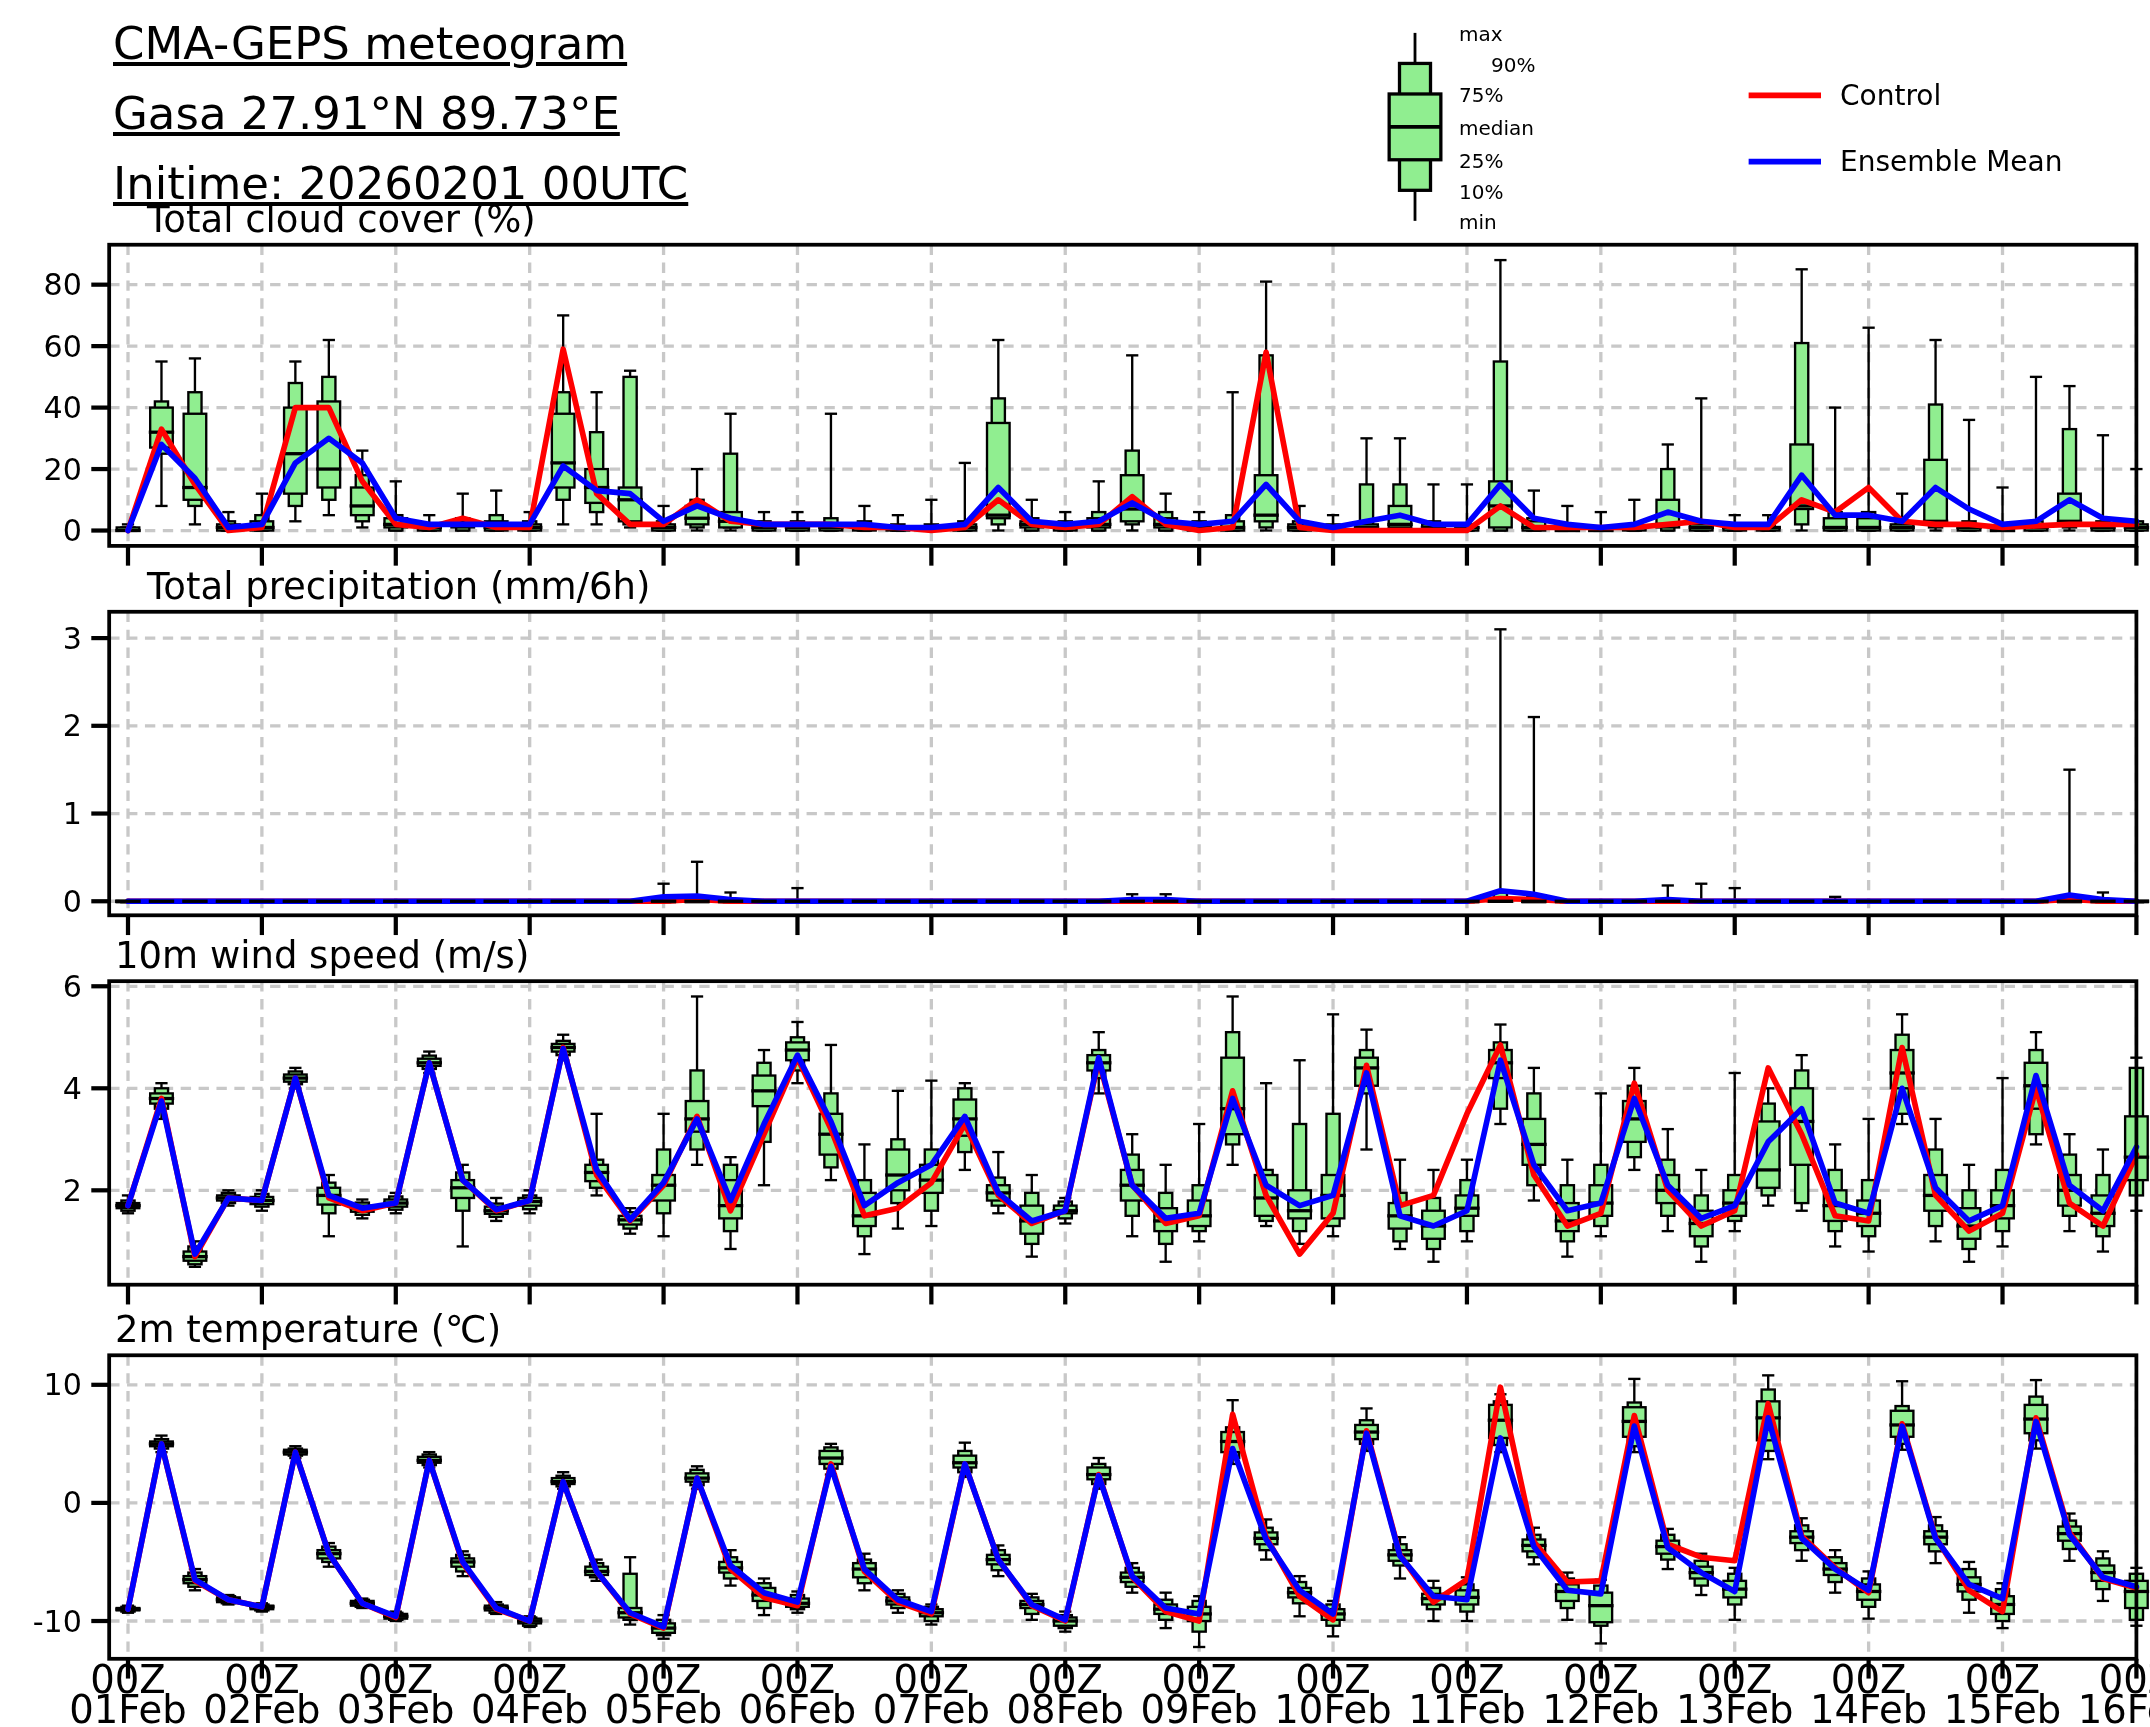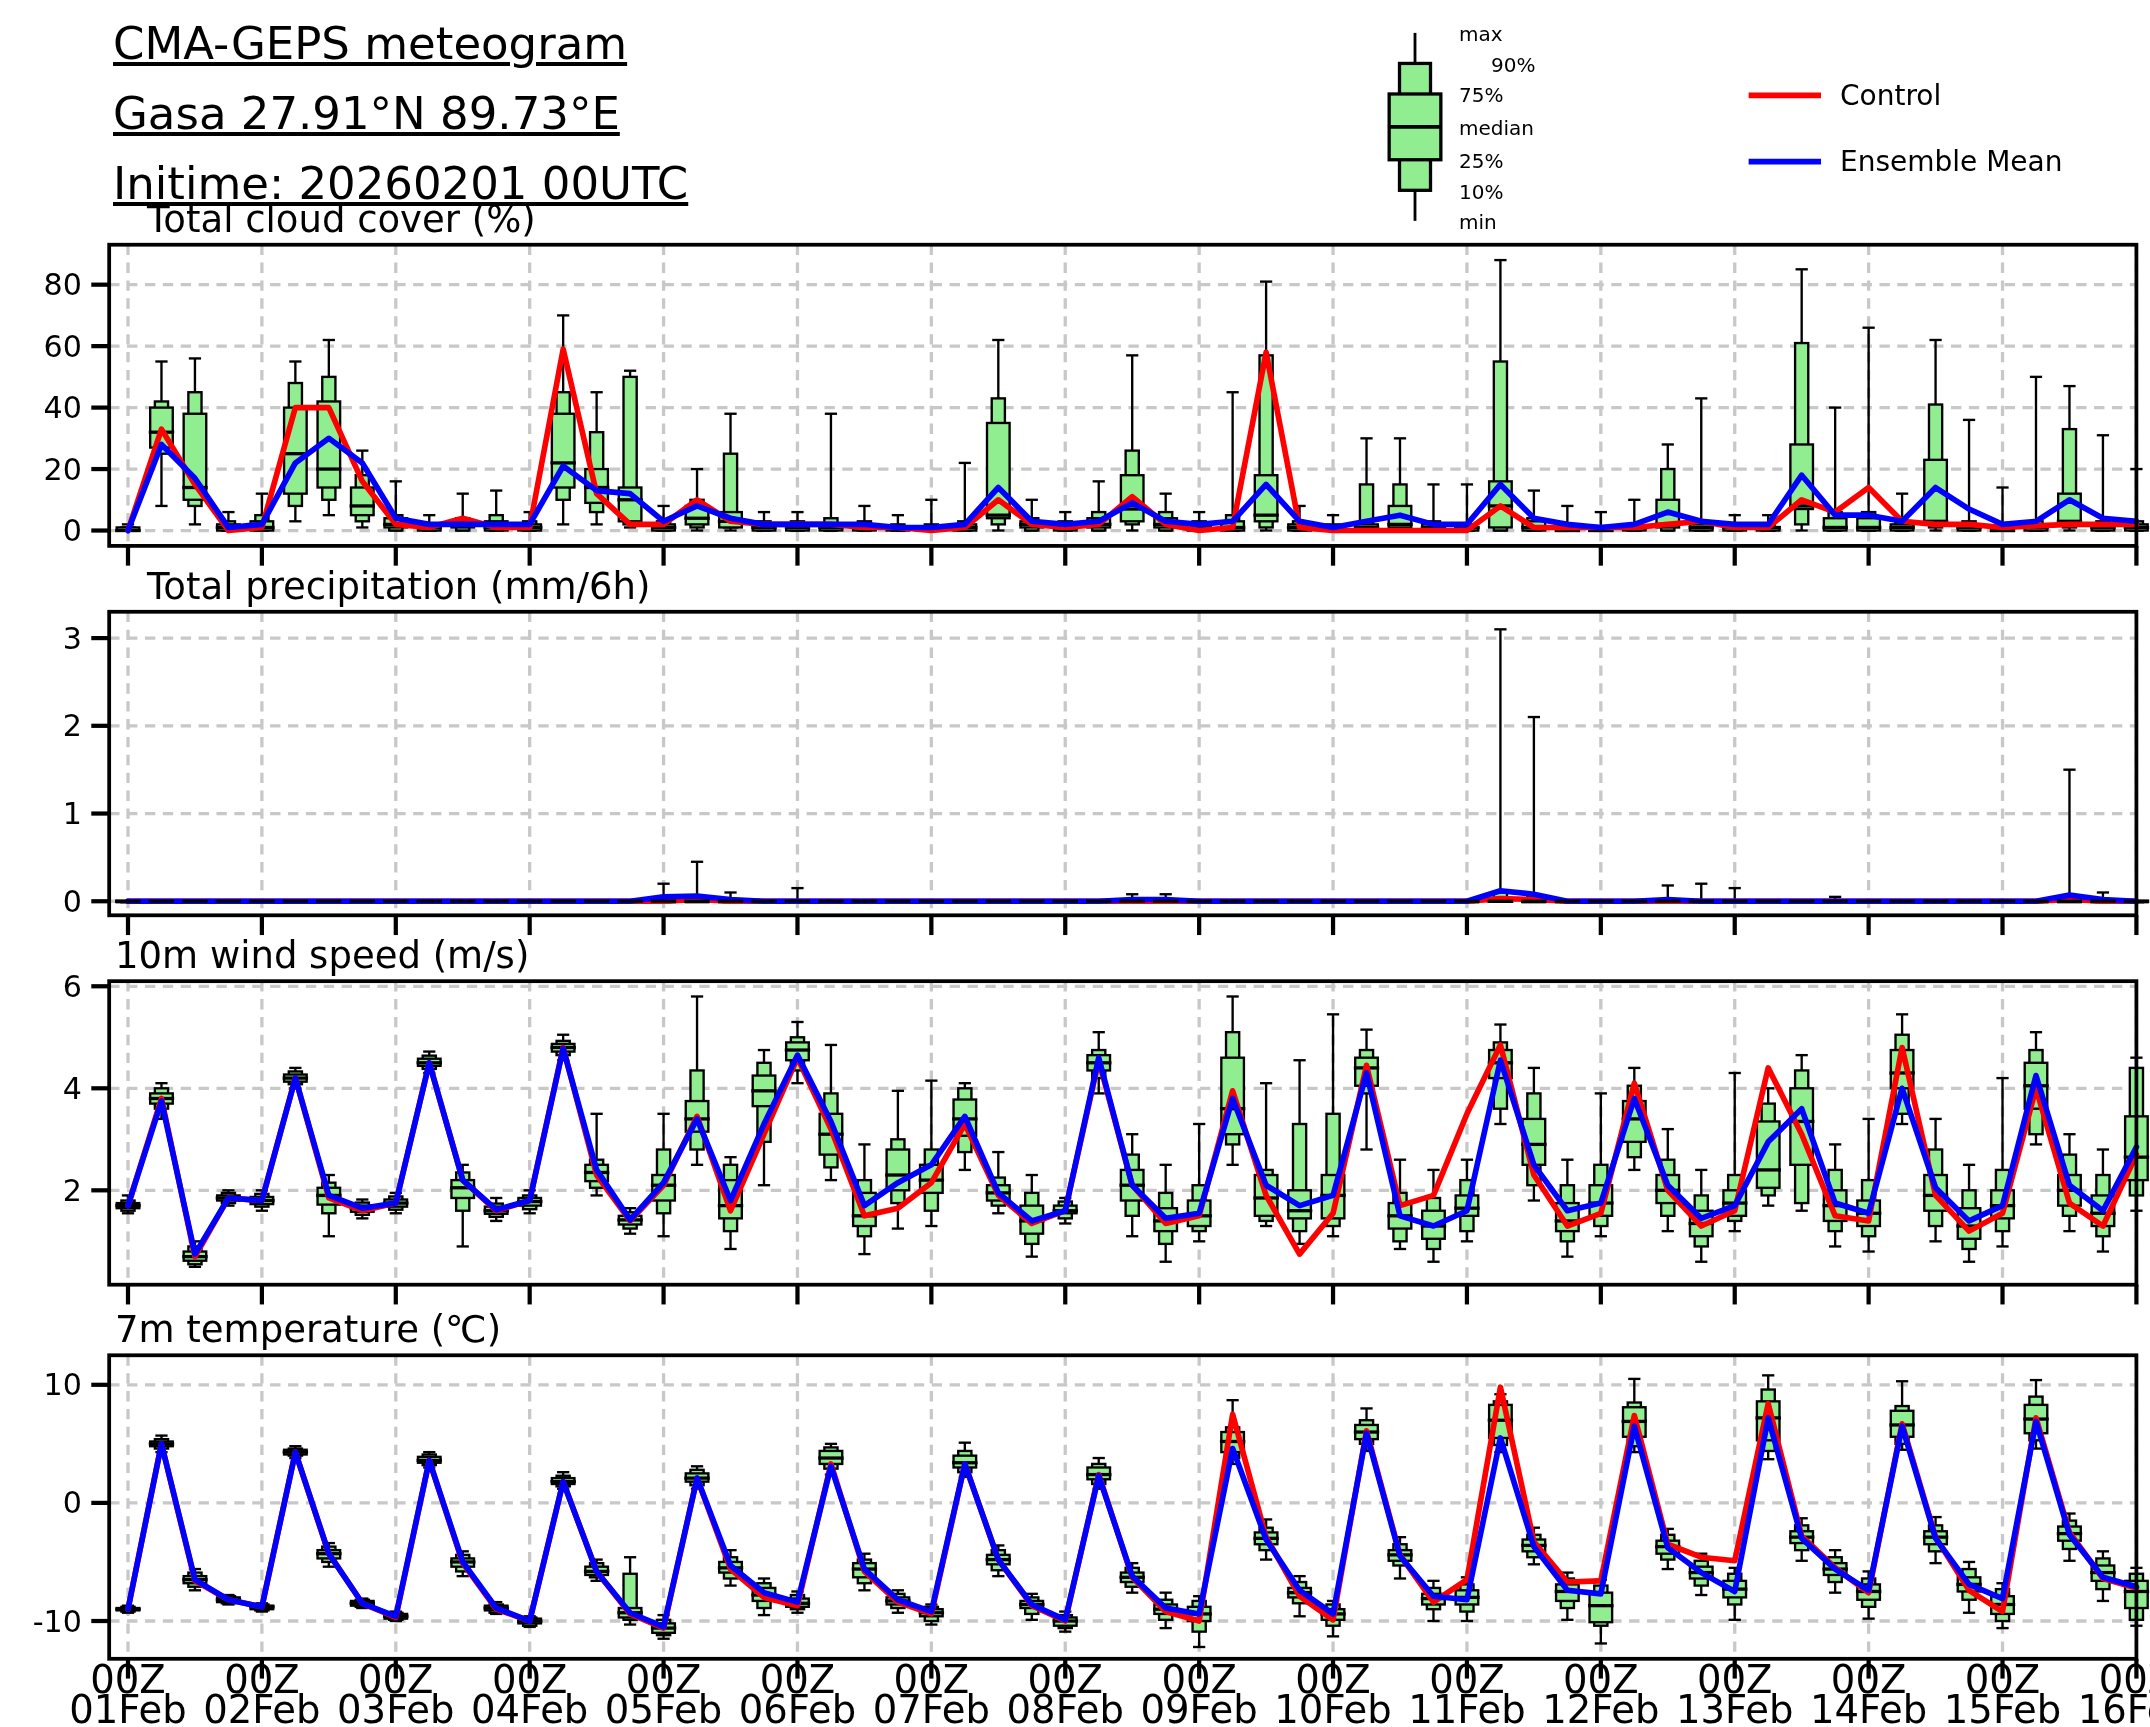--- a/index.html
+++ b/index.html
@@ -30,21 +30,21 @@
   <div class="abs key-label" style="left:1459px;top:144px;">25%</div>
   <div class="abs key-label" style="left:1459px;top:175px;">10%</div>
   <div class="abs key-label" style="left:1459px;top:205px;">min</div>
 
   <div class="abs legend-label" style="left:1840px;top:73px;">Control</div>
   <div class="abs legend-label" style="left:1840px;top:139px;">Ensemble Mean</div>
 
   <div class="abs panel-title" style="left:115px;top:198px;margin-left:32px;">Total cloud cover (%)</div>
   <div class="abs panel-title" style="left:123px;top:565px;margin-left:24px;">Total precipitation (mm/6h)</div>
   <div class="abs panel-title" style="left:115px;top:934px;">10m wind speed (m/s)</div>
-  <div class="abs panel-title" style="left:115px;top:1308px;">7m temperature (℃)</div>
+  <div class="abs panel-title" style="left:115px;top:1308px;">2m temperature (℃)</div>
 
   <svg id="hdr" width="2151" height="242" viewBox="0 0 4571 515">
       <g>
         <line x1="3008" y1="70" x2="3008" y2="470" stroke="#000" stroke-width="6"></line>
         <rect x="2975" y="135" width="66" height="270" fill="#90ee90" stroke="#000" stroke-width="7"></rect>
         <rect x="2953" y="200" width="110" height="140" fill="#90ee90" stroke="#000" stroke-width="7"></rect>
         <line x1="2953" y1="270" x2="3063" y2="270" stroke="#000" stroke-width="8"></line>
       </g>
       <g>
         <line x1="3718" y1="203" x2="3872" y2="203" stroke="#ff0000" stroke-width="12"></line>

